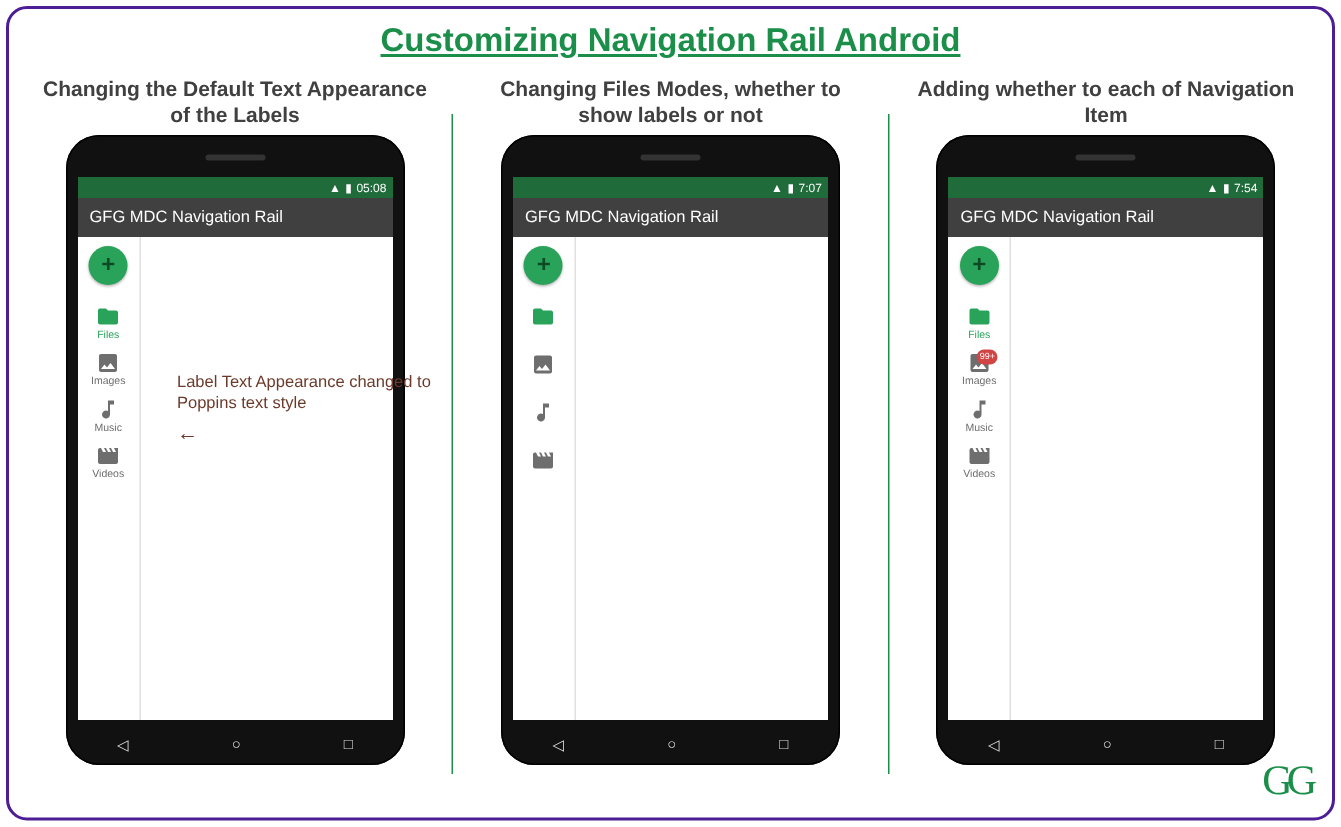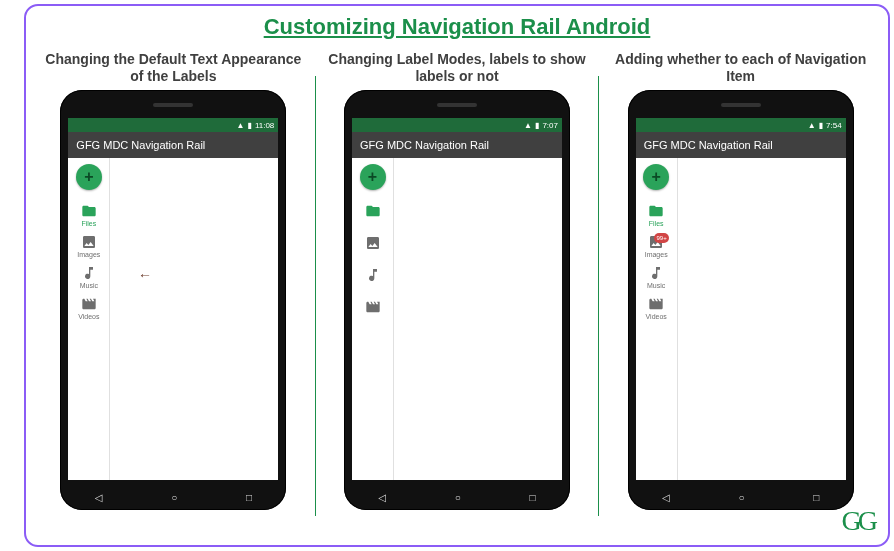--- a/index.html
+++ b/index.html
@@ -6,24 +6,23 @@
   body {
     font-family: Arial, sans-serif;
     background: #fff;
     width: 894px;
     height: 551px;
     position: relative;
   }
   .frame {
     position: absolute;
     top: 4px; left: 4px; right: 4px; bottom: 4px;
-    border: 2px solid #8b5cf6;
+    border: 2px solid #4c1d95;
     border-radius: 14px;
     padding: 8px 12px 12px 12px;
-    margin-left: 20px;
   }
   .title {
     text-align: center;
     font-size: 22px;
     font-weight: bold;
     color: #1b8f4a;
     text-decoration: underline;
     margin-bottom: 6px;
   }
   .cols {
@@ -197,21 +196,21 @@
 
     <div class="col">
       <div class="caption">Changing the Default Text Appearance of the Labels</div>
 
       <div class="phone">
         <div class="speaker"></div>
         <div class="screen">
           <div class="statusbar">
             <span>▲</span>
             <span>▮</span>
-            <span>11:08</span>
+            <span>05:08</span>
           </div>
           <div class="appbar">
             <span>GFG MDC Navigation Rail</span>
           </div>
           <div class="workspace">
             <div class="rail">
               <div class="fab">
                 <span>+</span>
               </div>
               <div class="ritem active">
@@ -250,29 +249,29 @@
           </div>
         </div>
         <div class="navbtns">
           <span>◁</span>
           <span>○</span>
           <span>□</span>
         </div>
       </div>
 
       <div class="annot">
-        <br>
+        <span>Label Text Appearance changed to Poppins text style</span><br>
         <span class="arrow">←</span>
       </div>
     </div>
 
     <div class="sep"></div>
 
     <div class="col">
-      <div class="caption">Changing Label Modes, labels to show labels or not</div>
+      <div class="caption">Changing Files Modes, whether to show labels or not</div>
 
       <div class="phone">
         <div class="speaker"></div>
         <div class="screen">
           <div class="statusbar">
             <span>▲</span>
             <span>▮</span>
             <span>7:07</span>
           </div>
           <div class="appbar">

